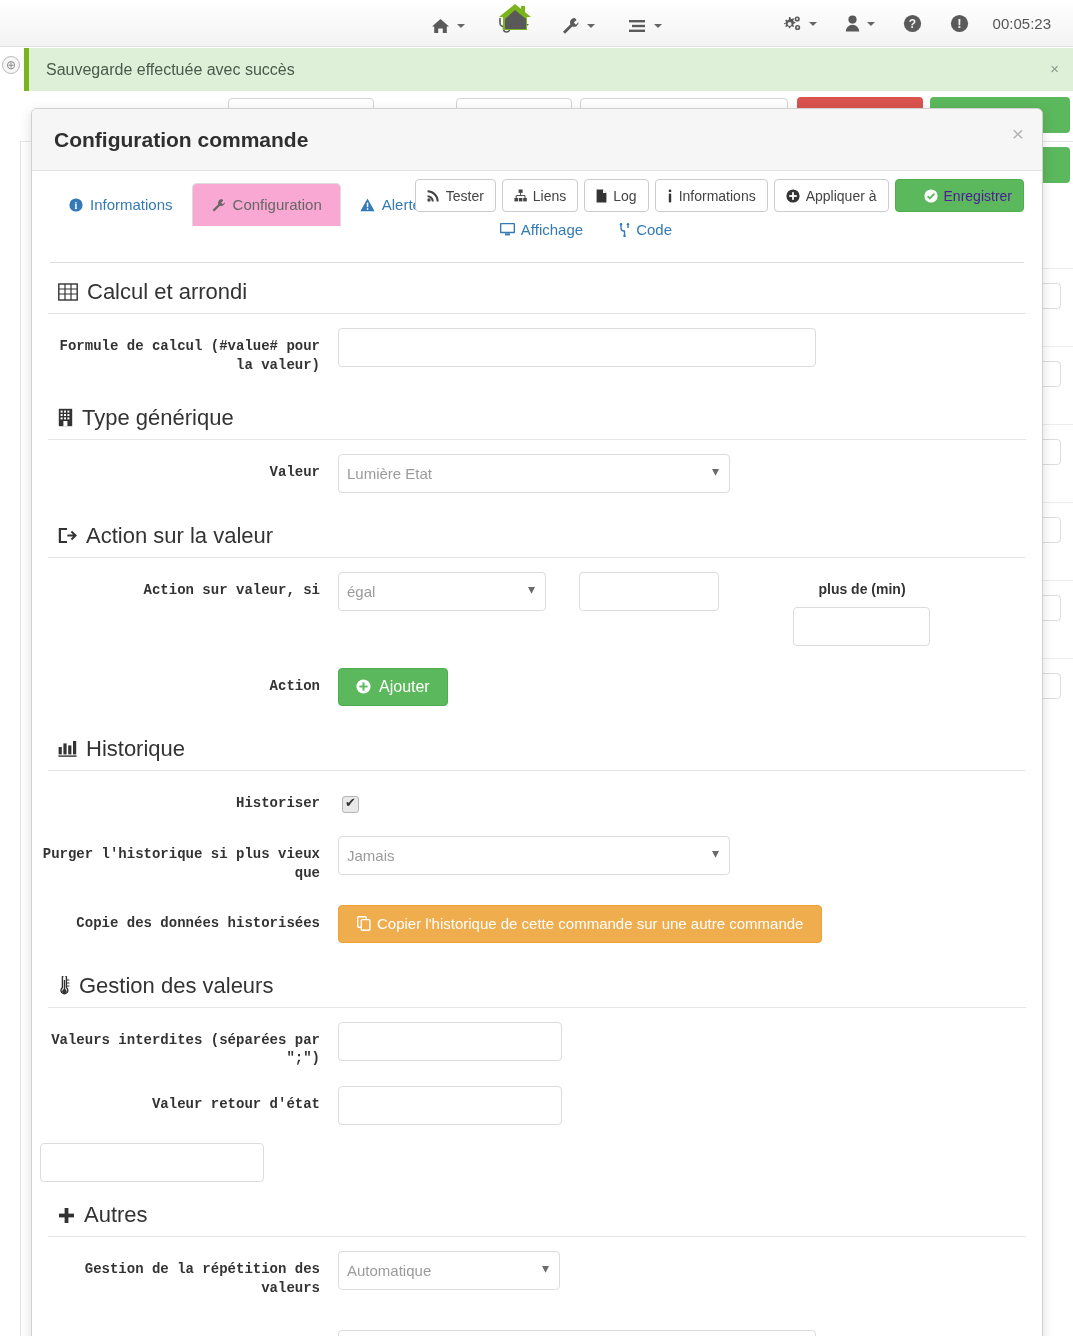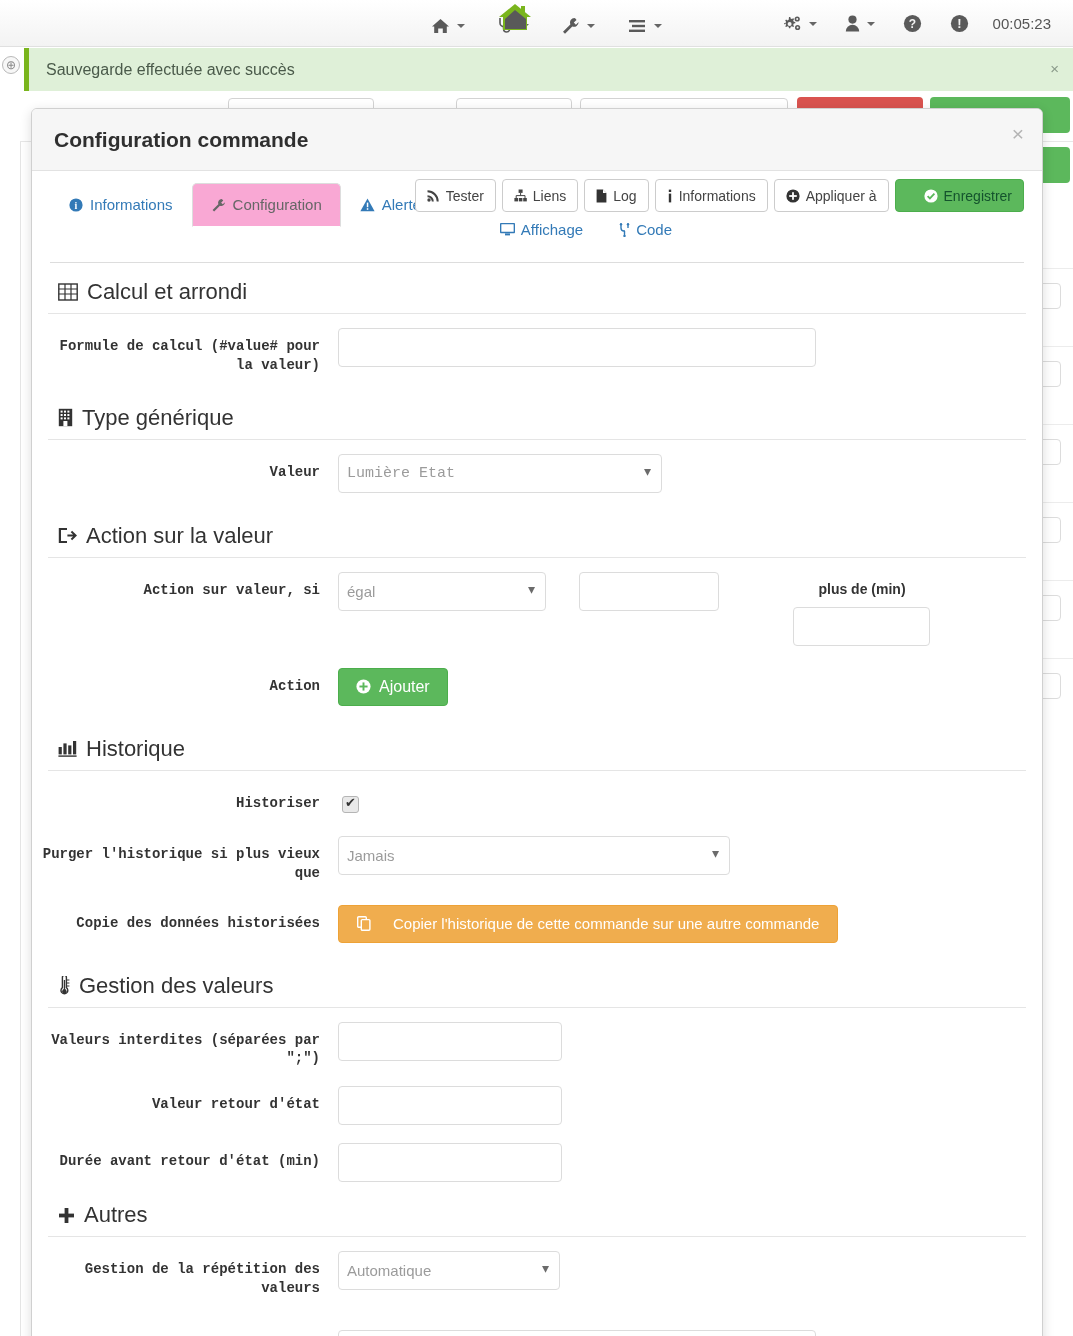--- a/index.html
+++ b/index.html
@@ -108,21 +108,21 @@
     margin-bottom:-1px; padding-bottom:13px;
   }
 
   .tab-actions { position:absolute; right:0; top:8px; display:flex; gap:6px; }
   .btn {
     display:inline-flex; align-items:center; gap:6px;
     height:33px; padding:0 11px; font-size:14px;
     border:1px solid #ccc; border-radius:4px; background:#fff; color:#444;
     cursor:pointer; white-space:nowrap;
   }
-  .btn.primary-green { background:#5cb85c; border-color:#4cae4c; color:#14532d;padding-left:28px; }
+  .btn.primary-green { background:#5cb85c; border-color:#4cae4c; color:#4c1d95;padding-left:28px; }
 
   .sub-actions { position:absolute; right:352px; top:50px; display:flex; gap:36px; }
   .sublink { display:inline-flex; align-items:center; gap:6px; color:#337ab7; font-size:15px; cursor:pointer; }
 
   
   .legend {
     font-size:22px; color:#333; font-weight:400;
     padding: 16px 0 8px 10px; border-bottom:1px solid #e5e5e5;
     margin: 0 8px 0 8px; display:flex; align-items:center; gap:9px;
   }
@@ -150,21 +150,21 @@
   .selwrap:after {
     content:"▾"; position:absolute; right:11px; top:9px; color:#6b6b6b; font-size:14px; pointer-events:none;
   }
 
   .btn-green-lg {
     display:inline-flex; align-items:center; gap:8px; justify-content:center;
     height:38px; padding:0 17px; background:#5cb85c; border:1px solid #4cae4c;
     border-radius:4px; color:#fff; font-size:16px; cursor:pointer;
   }
   .btn-orange {
-    display:inline-flex; align-items:center; gap:22px; justify-content:center;
+    display:inline-flex; align-items:center; gap:6px; justify-content:center;
     height:38px; padding:0 18px; background:#f0ad4e; border:1px solid #eea236;
     border-radius:4px; color:#fff; font-size:15px; cursor:pointer;
   }
   .chk {
     width:17px; height:17px; margin-top:11px;
     -webkit-appearance:none; appearance:none;
     border:1px solid #b5b5b5; border-radius:3px;
     background:#e9e9e9; position:relative; cursor:pointer;
   }
   .chk:checked:after {
@@ -433,21 +433,21 @@
               <rect x="9.4" y="9.4" width="2" height="2"></rect>
               <rect x="5.4" y="13" width="4" height="5.2"></rect>
             </g>
           </svg>
         <span>Type générique</span>
       </div>
       <div class="frow">
         <div class="flabel">Valeur</div>
         <div class="fctrl">
           <span class="selwrap">
-            <select class="sel" style="width:324px;font-family:Liberation Mono, monospace;">
+            <select class="sel" style="width:392px;">
               <option>Lumière Etat</option>
             </select>
           </span>
         </div>
       </div>
 
       <div class="legend">
         <svg class="lgi" width="19" height="17" viewBox="0 0 19 17">
             <path d="M0.8 1 H9 V3 H3 V14 H9 V16 H0.8 Z" fill="#333"></path>
             <path d="M9.4 8.5 H17 M13.4 4.6 L17.6 8.5 L13.4 12.4" stroke="#333" stroke-width="2" fill="none"></path>
@@ -537,21 +537,20 @@
           <input class="txt" style="width: 224px;" value="">
         </div>
       </div>
       <div class="frow" style="padding-bottom:4px;">
         <div class="flabel">Valeur retour d'état</div>
         <div class="fctrl">
           <input class="txt" style="width: 224px;" value="">
         </div>
       </div>
       <div class="frow" style="padding-bottom:4px;">
-        <div class="flabel">Durée avant retour d'état (min)</div>
         <div class="fctrl">
           <input class="txt" style="width: 224px;" value="">
         </div>
       </div>
 
       <div class="legend">
         <svg class="lgi" width="17" height="17" viewBox="0 0 17 17">
             <rect x="6.6" y="1" width="3.8" height="15" fill="#333"></rect>
             <rect x="1" y="6.6" width="15" height="3.8" fill="#333"></rect>
           </svg>

